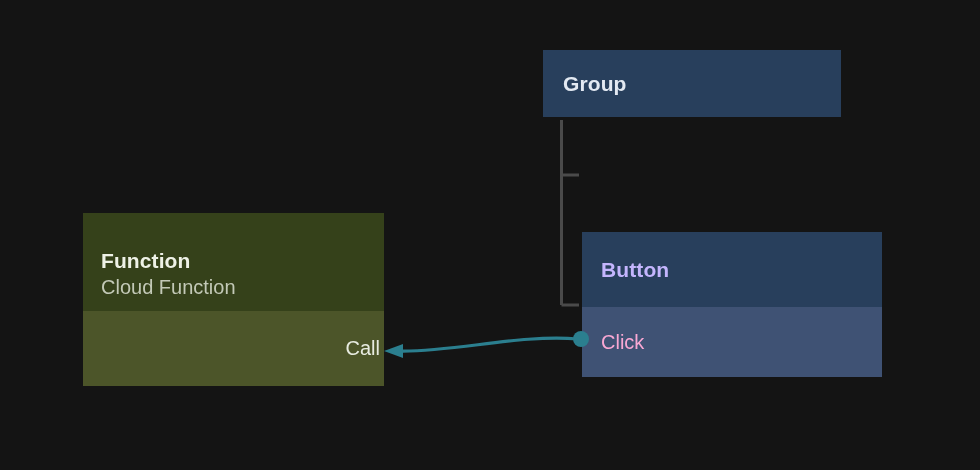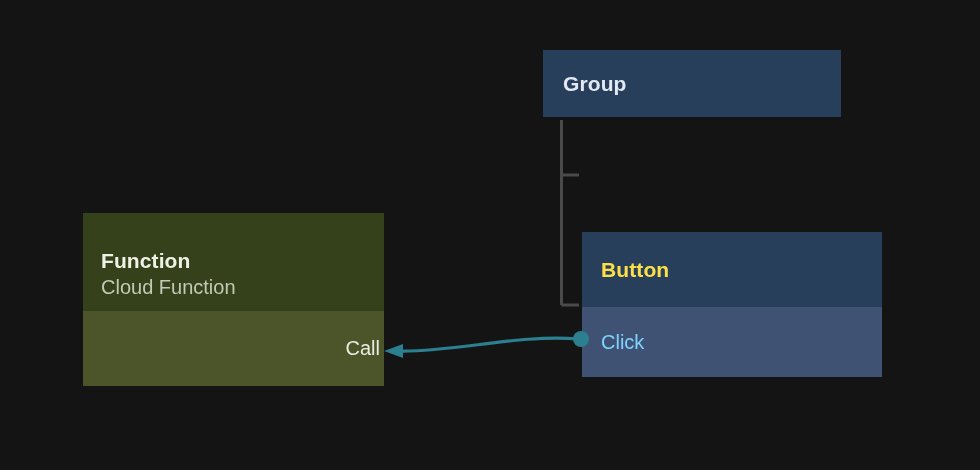--- a/index.html
+++ b/index.html
@@ -121,30 +121,30 @@
     width: 300px;
     height: 145px;
   }
   #button-node .node-header {
     height: 75px;
     background: #283f5c;
     padding-left: 19px;
   }
   #button-node .title-bold {
     font-size: 21px;
-    color: #fde047;
+    color: #c4b5fd;
   }
   #button-node .node-row {
     height: 70px;
     background: #3f5274;
     padding-left: 19px;
   }
   #button-node .port-label {
     font-size: 20px;
-    color: #7dd3fc;
+    color: #f9a8d4;
   }
 
   
   .tree-lines {
     position: absolute;
     left: 555px;
     top: 120px;
     width: 40px;
     height: 195px;
     overflow: visible;

